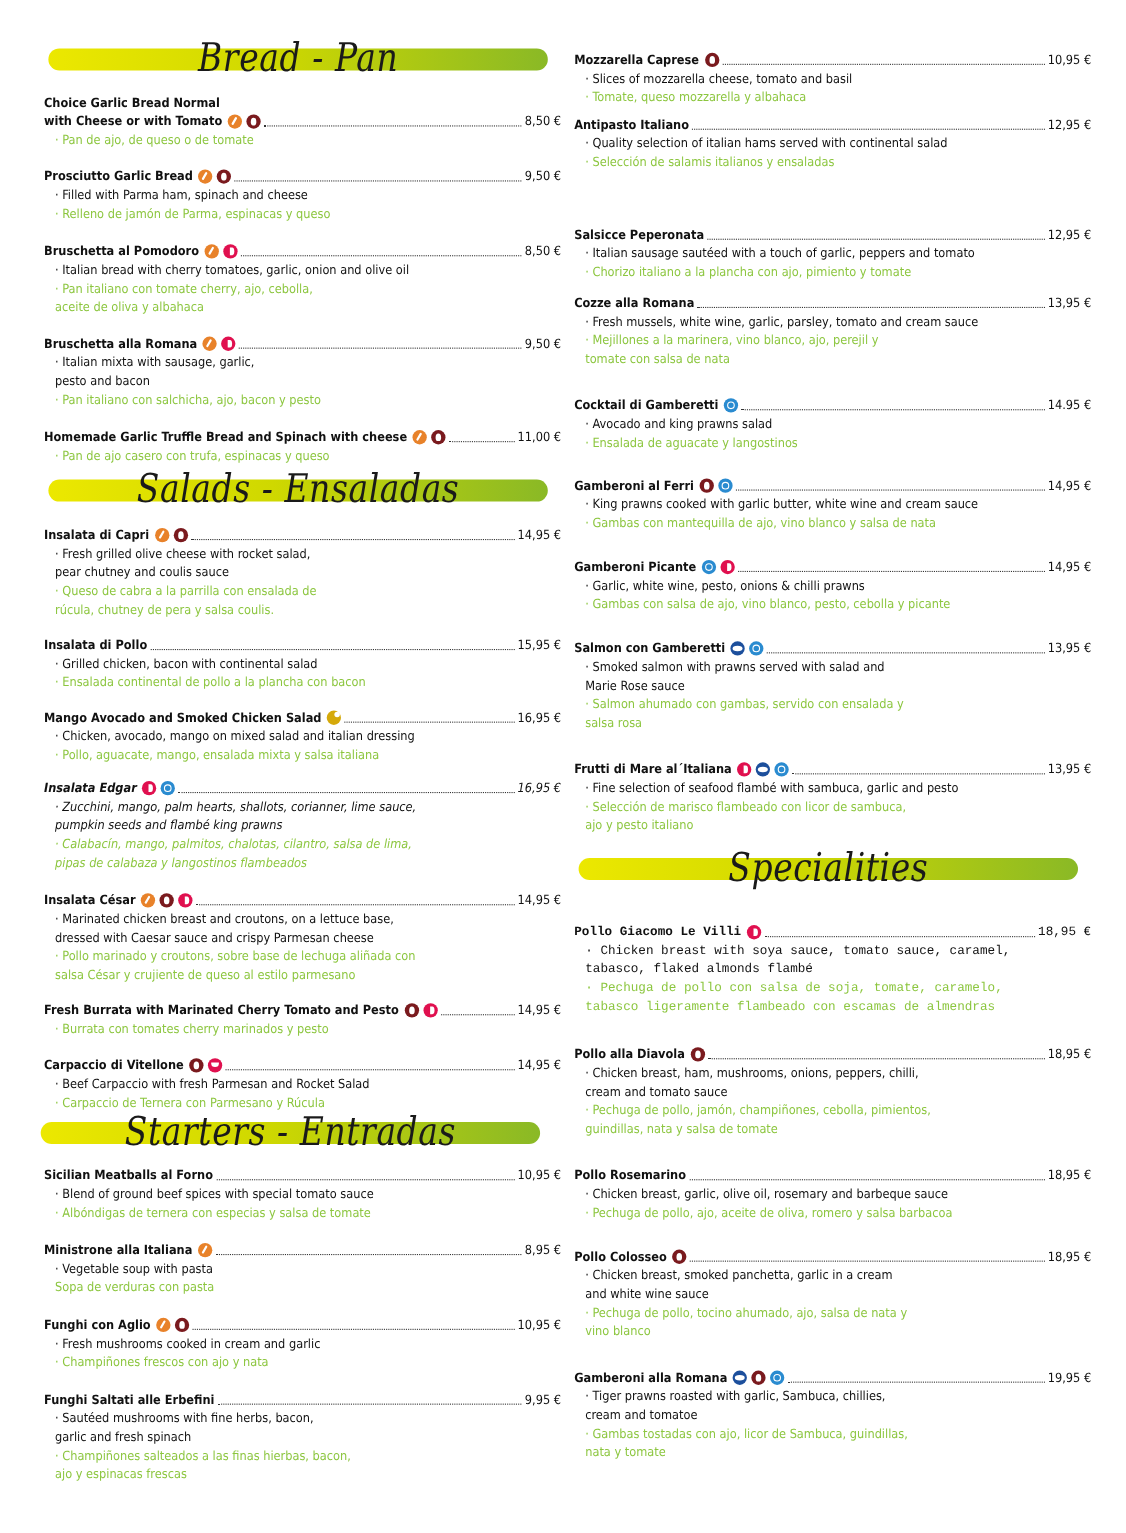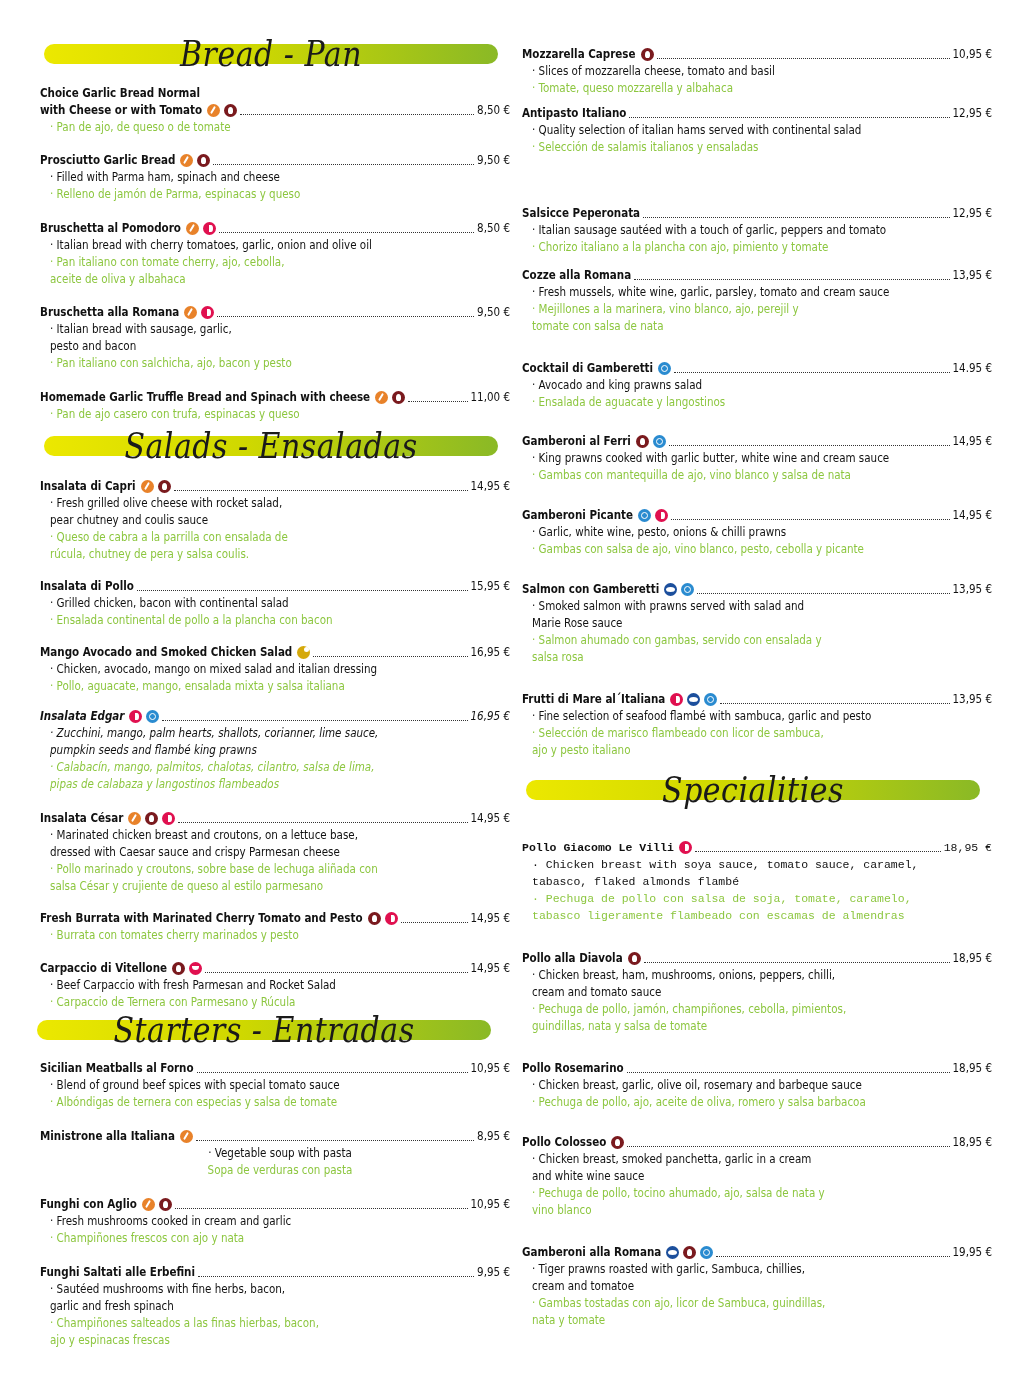--- a/index.html
+++ b/index.html
@@ -94,21 +94,21 @@
       <div class="item" style="top: 304px;">
         <div class="head">
           <span class="name">Bruschetta alla Romana</span>
           <span class="icons">
             <span class="ico ico-gluten"></span>
             <span class="ico ico-nuts"></span>
           </span>
           <span class="dots"></span>
           <span class="price">9,50 €</span>
         </div>
-        <div class="en">· Italian bread with sausage, garlic,</div>
+        <div class="en">· Italian mixta with sausage, garlic,</div>
         <div class="en">pesto and bacon</div>
         <div class="es">· Pan italiano con salchicha, ajo, bacon y pesto</div>
       </div>
       <div class="item" style="top: 389px;">
         <div class="head">
           <span class="name">Homemade Garlic Truffle Bread and Spinach with cheese</span>
           <span class="icons">
             <span class="ico ico-gluten"></span>
             <span class="ico ico-dairy"></span>
           </span>
@@ -221,21 +221,21 @@
   <div id="starters-left-list">
       <div class="item" style="top: 1060px;">
         <div class="head">
           <span class="name">Sicilian Meatballs al Forno</span>
           <span class="dots"></span>
           <span class="price">10,95 €</span>
         </div>
         <div class="en">· Blend of ground beef spices with special tomato sauce</div>
         <div class="es">· Albóndigas de ternera con especias y salsa de tomate</div>
       </div>
-      <div class="item" style="top: 1128px; text-align: center;">
+      <div class="item" style="top: 1128px;">
         <div class="head">
           <span class="name">Ministrone alla Italiana</span>
           <span class="icons">
             <span class="ico ico-gluten"></span>
           </span>
           <span class="dots"></span>
           <span class="price">8,95 €</span>
         </div>
         <div class="en">· Vegetable soup with pasta</div>
         <div class="es">Sopa de verduras con pasta</div>

